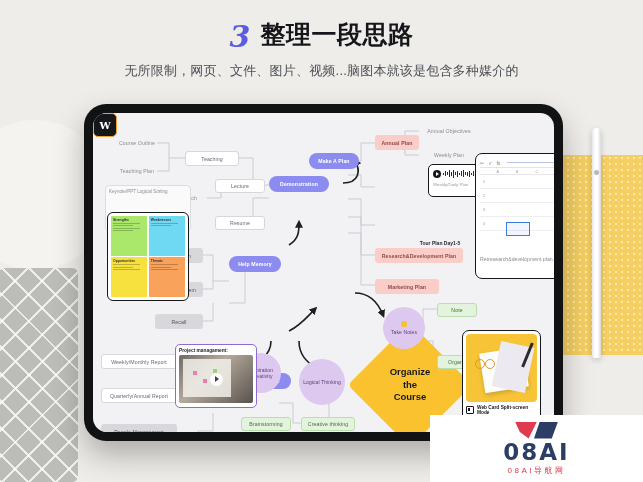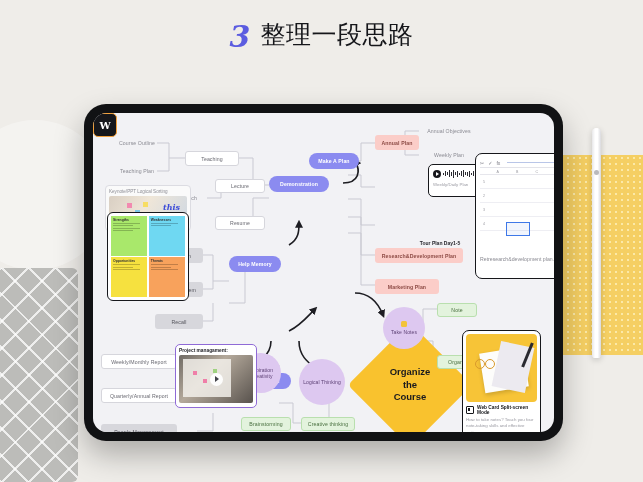--- a/index.html
+++ b/index.html
@@ -32,21 +32,21 @@
   }
 
   
   .header{position:absolute;left:0;top:18px;width:643px;text-align:center;}
   .h-row{display:flex;align-items:center;justify-content:center;gap:10px;}
   .h-num{
     font-family:"DejaVu Serif","Liberation Serif",serif;
     font-style:italic;font-weight:700;font-size:30px;color:#5b5ce0;
     line-height:1;transform:translateY(2px);
   }
-  .h-title{font-size:25px;font-weight:400;color:#15161a;letter-spacing:.5px;}
+  .h-title{font-size:25px;font-weight:700;color:#15161a;letter-spacing:.5px;}
   .h-sub{margin-top:11px;font-size:13px;color:#4d4f57;letter-spacing:.2px;}
 
   
   .pencil{
     position:absolute;left:592px;top:128px;width:9px;height:230px;
     background:linear-gradient(90deg,#e8e8ea,#ffffff 35%,#ffffff 62%,#d9d9dd);
     border-radius:5px 5px 4px 4px;
     box-shadow:0 2px 6px rgba(0,0,0,.18);
   }
   .pencil:after{
@@ -218,20 +218,21 @@
 
   <div class="bg-soft"></div>
   <div class="bg-chevron"></div>
   <div class="bg-dots"></div>
 
   <div class="header">
     <div class="h-row">
       <div class="h-num">3</div>
       <div class="h-title">整理一段思路</div>
     </div>
+    <div class="h-sub">无所限制，网页、文件、图片、视频...脑图本就该是包含多种媒介的</div>
   </div>
 
   <div class="pencil"></div>
 
   <div class="tablet">
     <div class="screen">
 
       <svg class="links" viewBox="0 0 461 319" preserveAspectRatio="none">
         <g fill="none" stroke="#c9c9d2" stroke-width="1">
           <path d="M64 30 L76 30 L76 45 L92 45"></path>
@@ -320,26 +321,20 @@
       <div class="node n-purple-c" style="left:148px;top:240px;width:40px;height:40px;font-size:5px;">
         <span>Inspiration</span>
         <span>/Creativity</span>
       </div>
       <div class="node n-purple-c" style="left:206px;top:246px;width:46px;height:46px;font-size:5px;">Logical Thinking</div>
       <div class="node n-green" style="left:148px;top:304px;width:50px;height:14px;">Brainstorming</div>
       <div class="node n-green" style="left:208px;top:304px;width:54px;height:14px;">Creative thinking</div>
 
       <div class="card card-ppt">
         <div class="ppt-title">Keynote/PPT Logical Sorting</div>
-        <div class="ppt-photo">
-          <span class="sticky" style="left:18px;top:7px;"></span>
-          <span class="sticky b" style="left:26px;top:14px;"></span>
-          <span class="sticky y" style="left:34px;top:6px;"></span>
-          <span class="ink">this</span>
-        </div>
       </div>
 
       <div class="card card-swot">
         <div class="swot-grid">
           <div class="sw sw1">
             <b>Strengths</b>
             <div class="ln"></div>
               <div class="ln s"></div>
               <div class="ln"></div>
               <div class="ln s"></div>
@@ -463,14 +458,22 @@
         <div class="web-title">
           <span class="web-ico"></span>
           <span>Web Card Split-screen Mode</span>
         </div>
         <div class="web-desc">How to take notes? Teach you four note-taking skills and effective writing</div>
       </div>
 
     </div>
   </div>
 
+  <div class="watermark">
+    <div class="wm-marks">
+      <span class="wm-red"></span>
+      <span class="wm-blue"></span>
+    </div>
+    <div class="wm-text">08AI</div>
+    <div class="wm-sub">08AI导航网</div>
+  </div>
 
 </div>
 
 </body></html>

